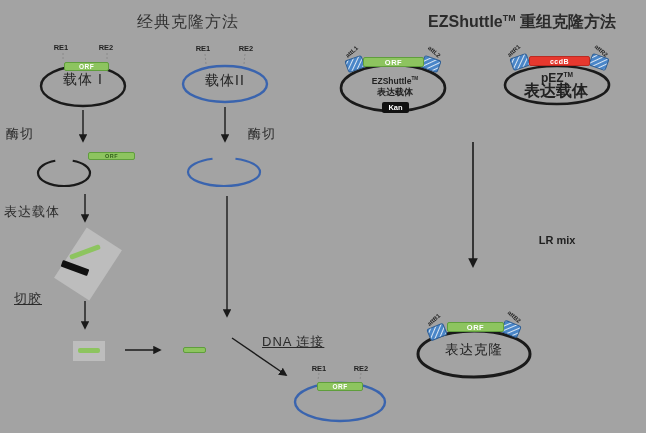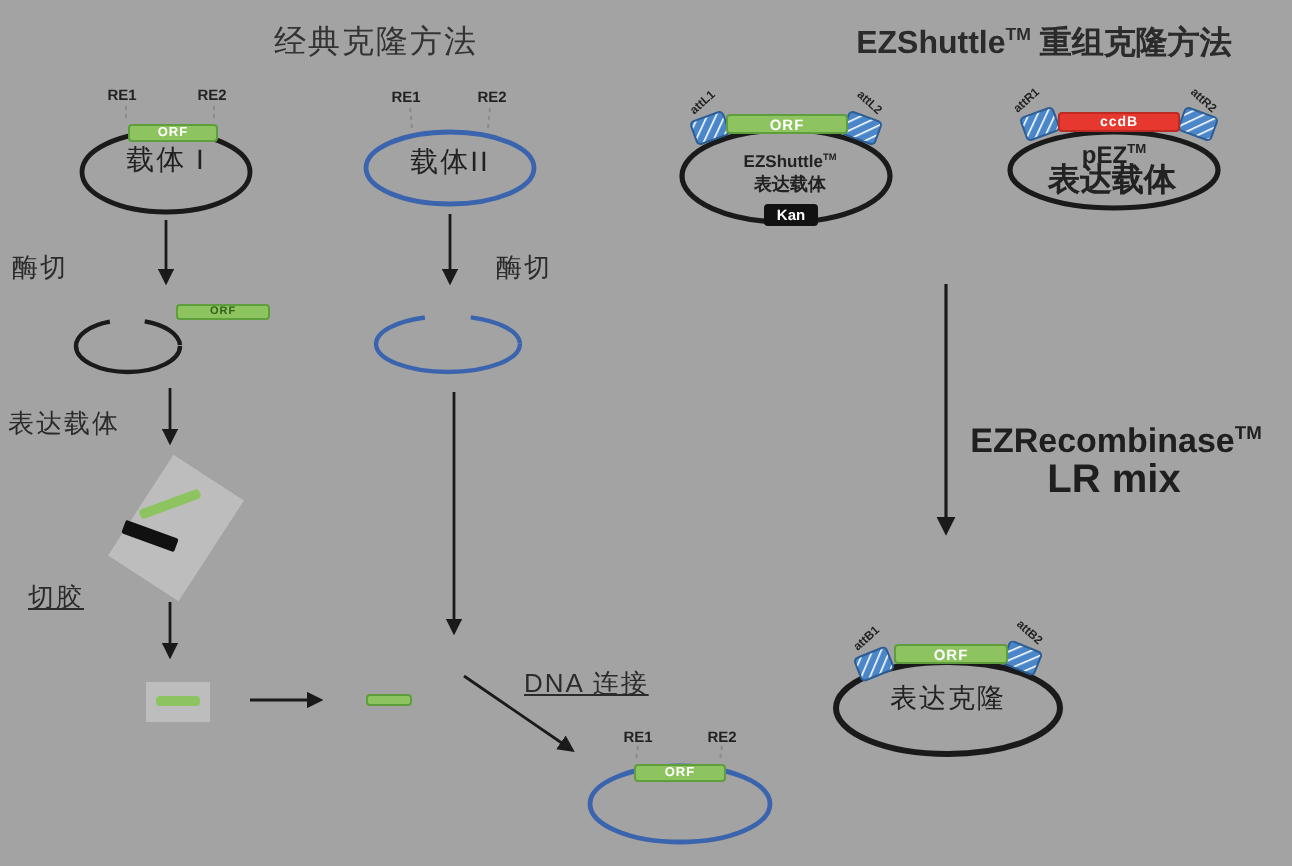--- a/index.html
+++ b/index.html
@@ -143,22 +143,21 @@
     </div>
 
   <div class="lbl ctr att" style="left:514px; top:51px; transform:translate(-50%,-50%) rotate(-42deg);">attR1</div>
   <div class="bar bar-red" style="left:529px; top:56px; width:61px; height:10px;">
       <span class="bar-txt" style="font-size:7px;">ccdB</span>
     </div>
   <div class="lbl ctr att" style="left:601px; top:51px; transform:translate(-50%,-50%) rotate(42deg);">attR2</div>
   <div class="lbl ctr" style="left:557px; top:78px; font-size:12px; font-weight:700; color:#222;"><span>pEZ</span><span class="tm">TM</span></div>
   <div class="lbl ctr" style="left:556px; top:91px; font-size:16px; font-weight:700; color:#222;font-family:Liberation Serif, serif;">表达载体</div>
 
-  <div class="lbl ctr" style="left:558px; top:221px; font-size:17px; font-weight:600; color:#1f1f1f;"><span>EZRecombinase</span><span class="tm">TM</span></div>
-  <div class="lbl ctr" style="left:557px; top:240px; font-size:20px; font-weight:600; color:#1f1f1f;">LR mix</div>
+  <div class="lbl ctr" style="left:557px; top:240px; font-size:11px; font-weight:600; color:#1f1f1f;">LR mix</div>
 
   <div class="lbl ctr att" style="left:434px; top:320px; transform:translate(-50%,-50%) rotate(-42deg);">attB1</div>
   <div class="bar bar-green" style="left:447px; top:322px; width:57px; height:10px;">
       <span class="bar-txt" style="font-size:7.5px;">ORF</span>
     </div>
   <div class="lbl ctr att" style="left:514px; top:317px; transform:translate(-50%,-50%) rotate(42deg);">attB2</div>
   <div class="lbl ctr" style="left:474px; top:350px; font-size:13.5px; font-weight:400; color:#222; letter-spacing:1px;">表达克隆</div>
 
 </div>
 

